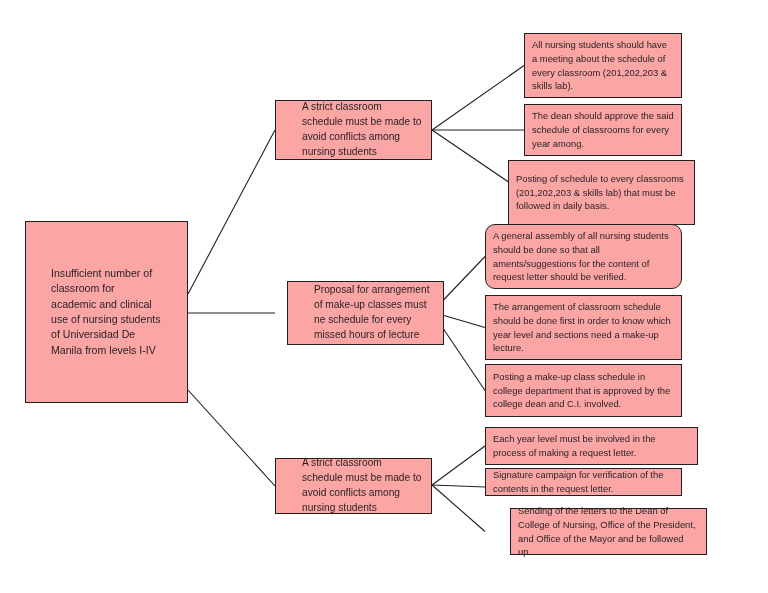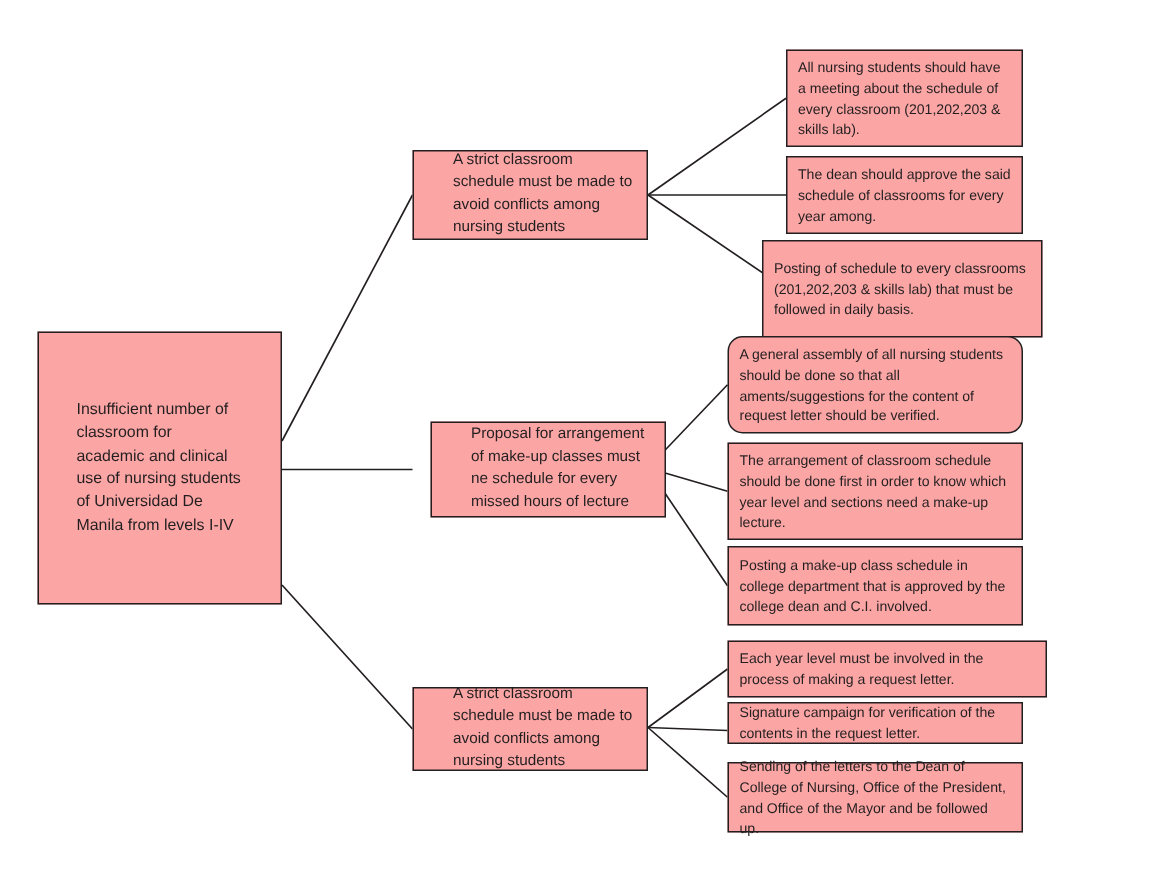--- a/index.html
+++ b/index.html
@@ -114,18 +114,18 @@
       </div>
       <div class="node mid" style="left: 275px; top: 458px; width: 157px; height: 56px;">
         <span class="node-text">A strict classroom schedule must be made to avoid conflicts among nursing students</span>
       </div>
       <div class="node leaf-b" style="left: 485px; top: 427px; width: 213px; height: 38px;">
         <span class="node-text">Each year level must be involved in the process of making a request letter.</span>
       </div>
       <div class="node leaf-b" style="left: 485px; top: 468px; width: 197px; height: 28px;">
         <span class="node-text">Signature campaign for verification of the contents in the request letter.</span>
       </div>
-      <div class="node leaf-b" style="left: 485px; top: 508px; width: 197px; height: 47px;">
+      <div class="node leaf-b" style="left: 510px; top: 508px; width: 197px; height: 47px;">
         <span class="node-text">Sending of the letters to the Dean of College of Nursing, Office of the President, and Office of the Mayor and be followed up.</span>
       </div>
     </div>
 
 </div>
 
 </body></html>

